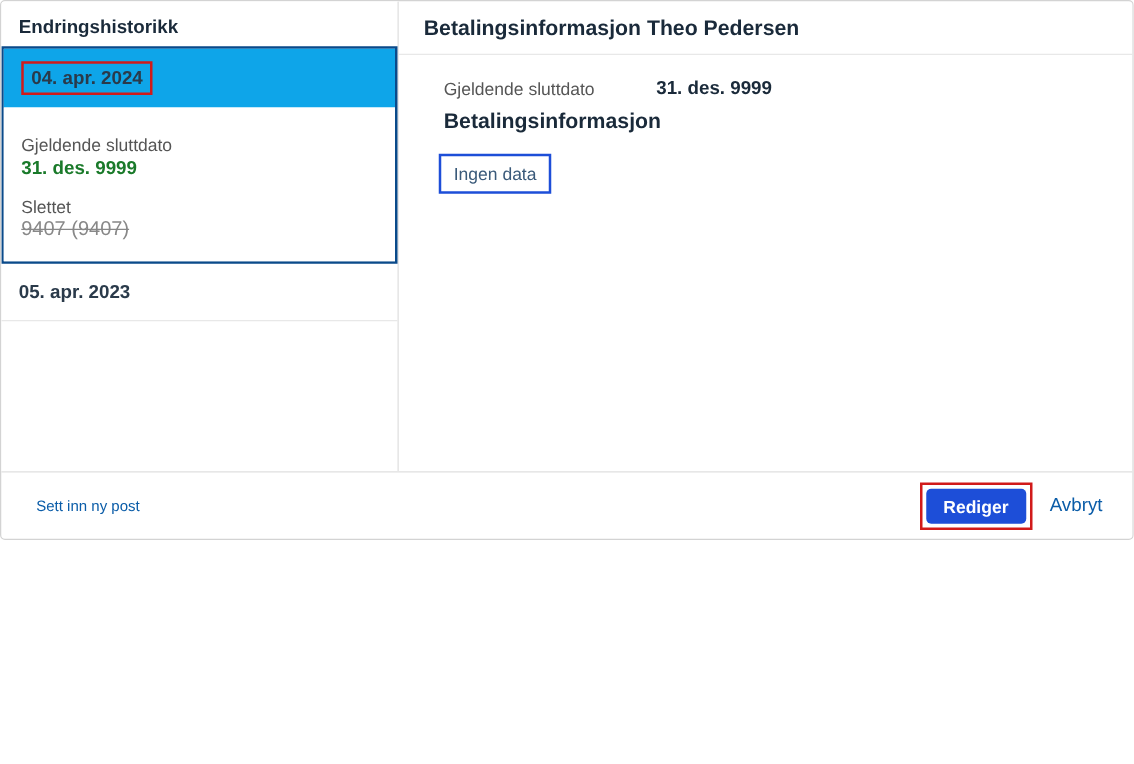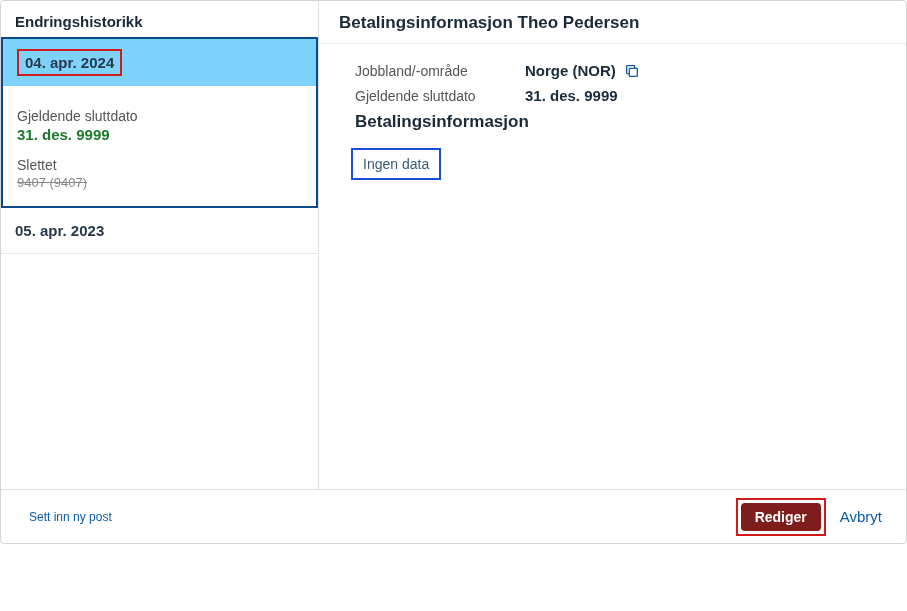--- a/index.html
+++ b/index.html
@@ -1,18 +1,18 @@
 <!DOCTYPE html>
 <html><head>
 <meta charset="utf-8">
 <style>
   * { box-sizing: border-box; margin: 0; padding: 0; }
   html, body { width: 907px; height: 611px; font-family: Arial, Helvetica, sans-serif; background: #fff; color: #333; }
   .window {
-    width: 907px; height: 544px; display: flex; flex-direction: column;
+    width: 907px; height: 432px; display: flex; flex-direction: column;
     border: 1px solid #d3d3d3; border-radius: 4px; overflow: hidden;
   }
   .body { flex: 1 1 auto; display: flex; overflow: hidden; }
   .sidebar {
     width: 318px; flex: 0 0 318px; border-right: 1px solid #e0e0e0;
     display: flex; flex-direction: column; background: #fff;
   }
   .sidebar-header {
     padding: 12px 14px 8px 14px;
     font-size: 15px; font-weight: bold; color: #1a2a3a;
@@ -20,30 +20,30 @@
   .history-item {
     border-top: 1px solid #e8e8e8; border-bottom: 1px solid #e8e8e8;
     padding: 0; cursor: pointer;
   }
   .history-item.selected {
     border: 2px solid #0a4a8a;
     margin-top: -1px;
   }
   .history-date-row {
     padding: 10px 14px; font-size: 15px; font-weight: bold; color: #2a3a4a;
-    background: #7dd3fc;
+    background: #0ea5e9;
   }
   .highlight-red { border: 2px solid #d11a1a; padding: 3px 6px; display: inline-block; }
   .history-details {
     padding: 10px 14px 16px 14px; background: #fff;
   }
   .detail-label { font-size: 14px; color: #555; margin-top: 14px; }
   .detail-label:first-child { margin-top: 12px; }
   .detail-value-green { font-size: 15px; font-weight: bold; color: #1a7a2a; margin-top: 2px; }
-  .detail-value-struck { font-size: 13px; color: #888; text-decoration: line-through; margin-top: 2px; }
+  .detail-value-struck { font-size: 16px; color: #888; text-decoration: line-through; margin-top: 2px; }
   .history-item-simple { padding: 14px 14px; font-size: 15px; font-weight: bold; color: #2a3a4a; border-bottom: 1px solid #e8e8e8; cursor: pointer; }
   .main {
     flex: 1 1 auto; display: flex; flex-direction: column; padding: 0;
   }
   .main-header {
     padding: 12px 20px 10px 20px; font-size: 17px; font-weight: bold; color: #1a2a3a;
     border-bottom: 1px solid #e8e8e8;
   }
   .main-content { padding: 18px 30px; flex: 1 1 auto; }
   .effective { font-size: 13px; color: #888; margin-bottom: 18px; margin-left: 6px; }
@@ -62,21 +62,21 @@
     padding: 0 20px 0 24px; justify-content: space-between;
   }
   .footer-left { }
   .btn-link {
     background: none; border: none; color: #0a5ca8; font-size: 12px; cursor: pointer;
     padding: 6px 4px;
   }
   .footer-right { display: flex; align-items: center; gap: 10px; }
   .btn-primary-wrap { border: 2px solid #d11a1a; padding: 3px; display: inline-flex; }
   .btn-primary {
-    background: #7f1d1d; color: #fff; border: none; border-radius: 4px;
+    background: #1d4ed8; color: #fff; border: none; border-radius: 4px;
     padding: 6px 14px; font-size: 14px; font-weight: bold; cursor: pointer;
   }
   .btn-secondary {
     background: none; border: none; color: #0a5ca8; font-size: 15px; cursor: pointer;
     padding: 6px 4px;
   }
 </style>
 </head>
 <body>
 
@@ -101,32 +101,20 @@
         <span>05. apr. 2023</span>
       </div>
     </aside>
 
     <main class="main">
       <div class="main-header">Betalingsinformasjon Theo Pedersen</div>
       <div class="main-content">
 
         <div class="fields">
           <div class="field-row">
-            <div class="field-label">Jobbland/-område</div>
-            <div class="field-value">
-              <span>Norge (NOR)</span>
-              <span class="copy-icon">
-                <svg width="16" height="16" viewBox="0 0 24 24" fill="none" stroke="currentColor" stroke-width="2">
-                  <rect x="8" y="8" width="12" height="12" rx="1"></rect>
-                  <path d="M16 8V5a1 1 0 0 0-1-1H5a1 1 0 0 0-1 1v10a1 1 0 0 0 1 1h3"></path>
-                </svg>
-              </span>
-            </div>
-          </div>
-          <div class="field-row">
             <div class="field-label">Gjeldende sluttdato</div>
             <div class="field-value">
               <span>31. des. 9999</span>
             </div>
           </div>
         </div>
 
         <div class="section-heading">Betalingsinformasjon</div>
 
         <div class="no-data">Ingen data</div>

